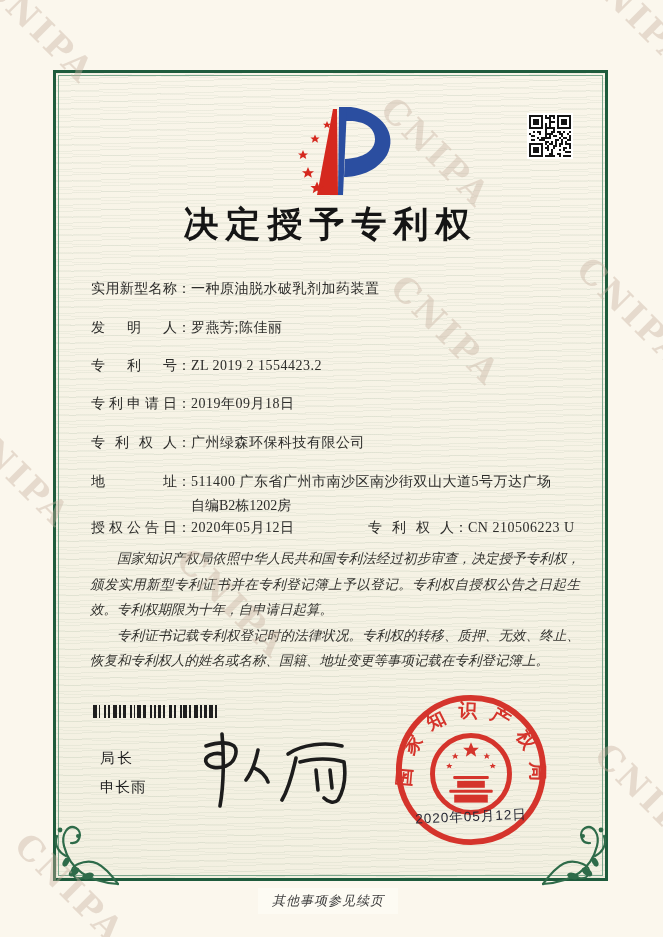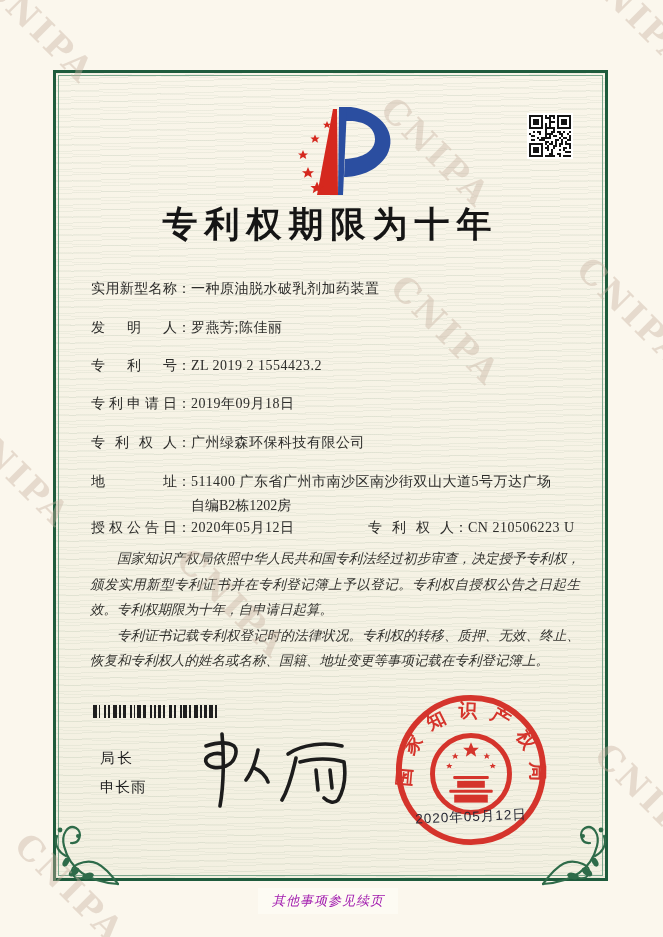--- a/index.html
+++ b/index.html
@@ -88,21 +88,21 @@
   }
 
   .page-num {
     position:absolute; left:0; top:783px; width:100%; text-align:center;
     font-size:12.5px; letter-spacing:1px; color:#333;
   }
 
   .footer-note {
     position:absolute; left:258px; top:888px; z-index:2;
     background:#fdfbf3; padding:4px 14px;
-    font-size:13px; font-style:italic; letter-spacing:1px; color:#a21caf;
+    font-size:13px; font-style:italic; letter-spacing:1px; color:#404040;
   }
 </style>
 </head>
 <body>
 
 <span class="wm" style="left:40px;top:28px">CNIPA</span>
 <span class="wm" style="left:636px;top:14px">CNIPA</span>
 <span class="wm" style="left:436px;top:152px">CNIPA</span>
 <span class="wm" style="left:632px;top:312px">CNIPA</span>
 <span class="wm" style="left:446px;top:330px">CNIPA</span>
@@ -282,21 +282,21 @@
           <rect x="2" y="2" width="3" height="3" fill="#141414"></rect>
           <rect x="14" y="0" width="7" height="7"></rect>
           <rect x="15" y="1" width="5" height="5" fill="#fff"></rect>
           <rect x="16" y="2" width="3" height="3" fill="#141414"></rect>
           <rect x="0" y="14" width="7" height="7"></rect>
           <rect x="1" y="15" width="5" height="5" fill="#fff"></rect>
           <rect x="2" y="16" width="3" height="3" fill="#141414"></rect>
         </g>
       </svg></div>
 
-  <div class="title">专利权期限为十年</div>
+  <div class="title">决定授予专利权</div>
 
   <div class="row" style="top:207px">
     <span class="flabel">实用新型名称</span><span class="colon">：</span><span class="fvalue">一种原油脱水破乳剂加药装置</span>
   </div>
   <div class="row" style="top:246px">
     <span class="flabel">发明人</span><span class="colon">：</span><span class="fvalue">罗燕芳;陈佳丽</span>
   </div>
   <div class="row" style="top:284px">
     <span class="flabel">专利号</span><span class="colon">：</span><span class="fvalue">ZL 2019 2 1554423.2</span>
   </div>

